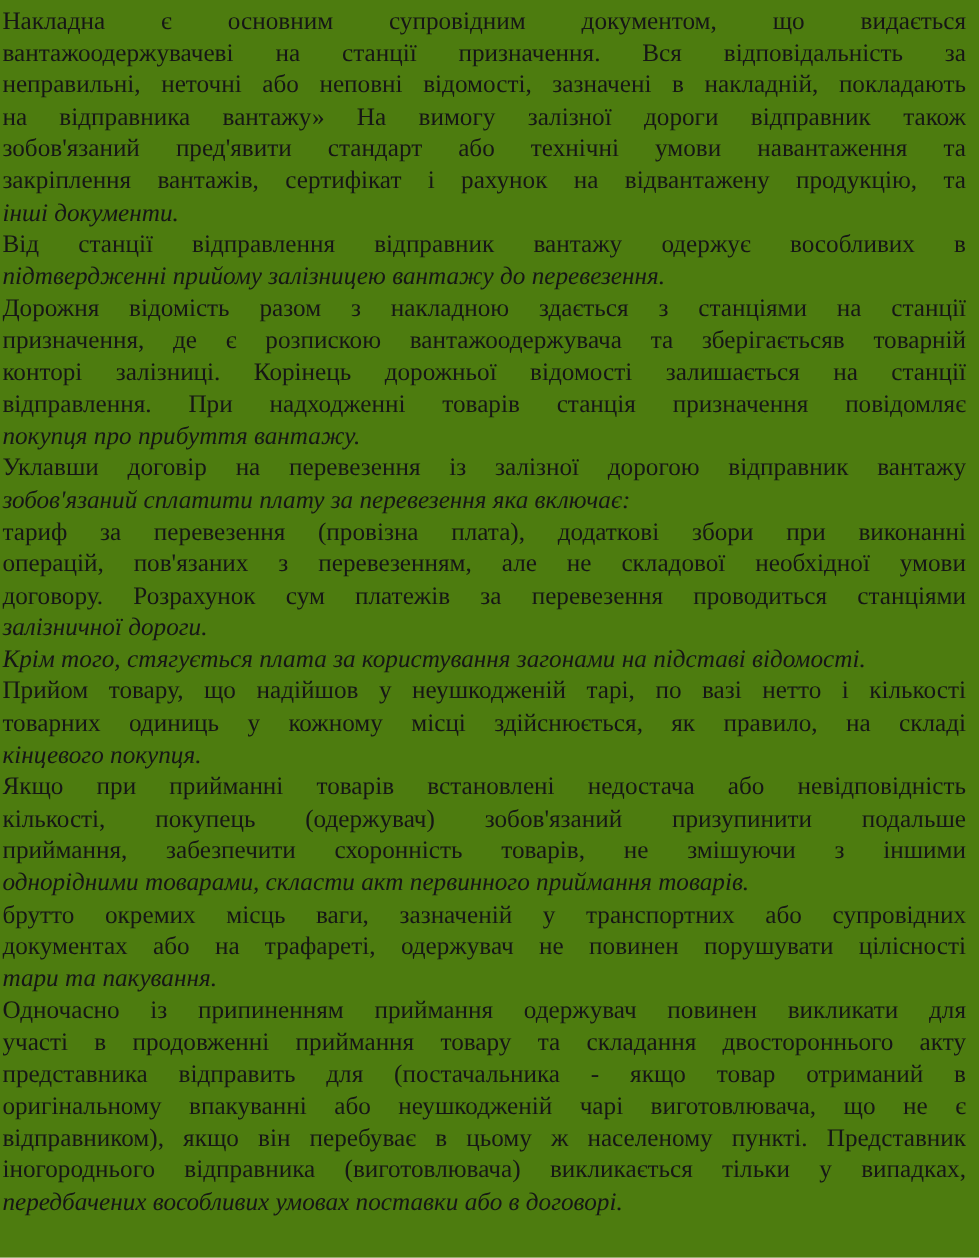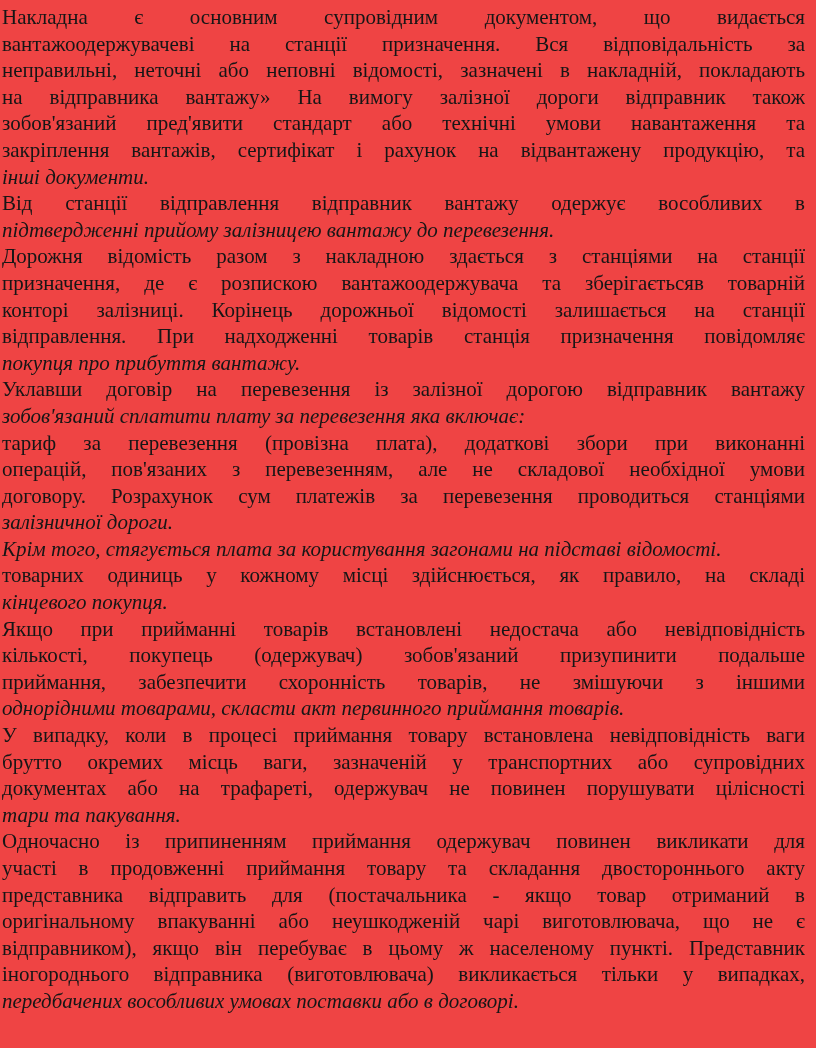--- a/index.html
+++ b/index.html
@@ -8,21 +8,21 @@
   }
   body {
     width: 816px;
     height: 1048px;
     background: #fefefe;
     overflow: hidden;
   }
   .page {
     width: 816px;
     height: 1048px;
-    background: #ef4444;
+    background: #4d7c0f;
     box-sizing: border-box;
   }
   .doc {
     box-sizing: border-box;
     width: 816px;
     padding: 4px 11px 0 2px;
     font-family: "Liberation Serif", "DejaVu Serif", serif;
     font-size: 21px;
     color: #161616;
     -webkit-font-smoothing: antialiased;
@@ -77,31 +77,31 @@
       <div class="paragraph">
         <div class="line">тариф за перевезення (провізна плата), додаткові збори при виконанні</div>
         <div class="line">операцій, пов'язаних з перевезенням, але не складової необхідної умови</div>
         <div class="line">договору. Розрахунок сум платежів за перевезення проводиться станціями</div>
         <div class="line last">залізничної дороги.</div>
       </div>
       <div class="paragraph">
         <div class="line last">Крім того, стягується плата за користування загонами на підставі відомості.</div>
       </div>
       <div class="paragraph">
+        <div class="line">Прийом товару, що надійшов у неушкодженій тарі, по вазі нетто і кількості</div>
         <div class="line">товарних одиниць у кожному місці здійснюється, як правило, на складі</div>
         <div class="line last">кінцевого покупця.</div>
       </div>
       <div class="paragraph">
         <div class="line">Якщо при прийманні товарів встановлені недостача або невідповідність</div>
         <div class="line">кількості, покупець (одержувач) зобов'язаний призупинити подальше</div>
         <div class="line">приймання, забезпечити схоронність товарів, не змішуючи з іншими</div>
         <div class="line last">однорідними товарами, скласти акт первинного приймання товарів.</div>
       </div>
       <div class="paragraph">
-        <div class="line">У випадку, коли в процесі приймання товару встановлена невідповідність ваги</div>
         <div class="line">брутто окремих місць ваги, зазначеній у транспортних або супровідних</div>
         <div class="line">документах або на трафареті, одержувач не повинен порушувати цілісності</div>
         <div class="line last">тари та пакування.</div>
       </div>
       <div class="paragraph">
         <div class="line">Одночасно із припиненням приймання одержувач повинен викликати для</div>
         <div class="line">участі в продовженні приймання товару та складання двостороннього акту</div>
         <div class="line">представника відправить для (постачальника - якщо товар отриманий в</div>
         <div class="line">оригінальному впакуванні або неушкодженій чарі виготовлювача, що не є</div>
         <div class="line">відправником), якщо він перебуває в цьому ж населеному пункті. Представник</div>

